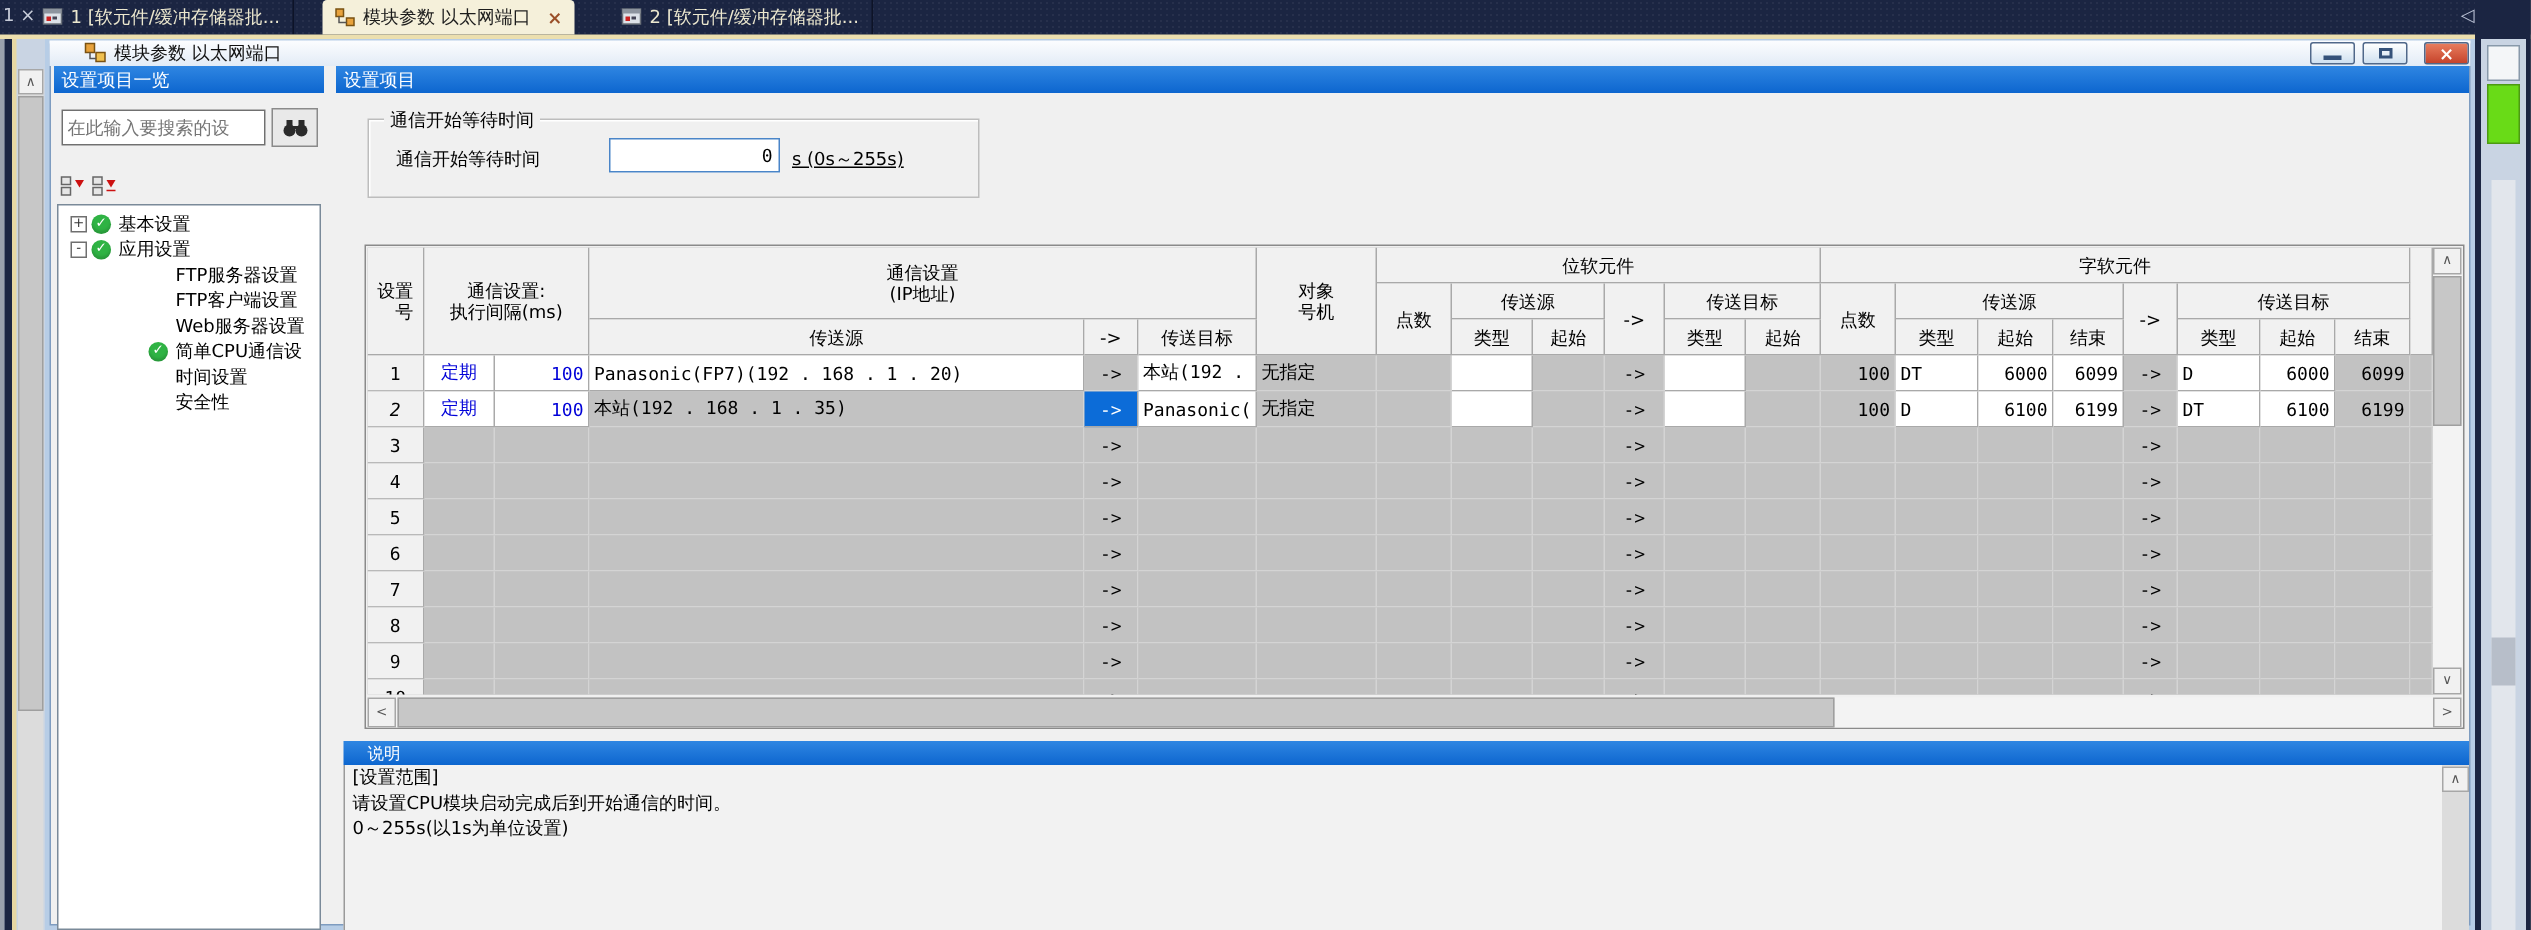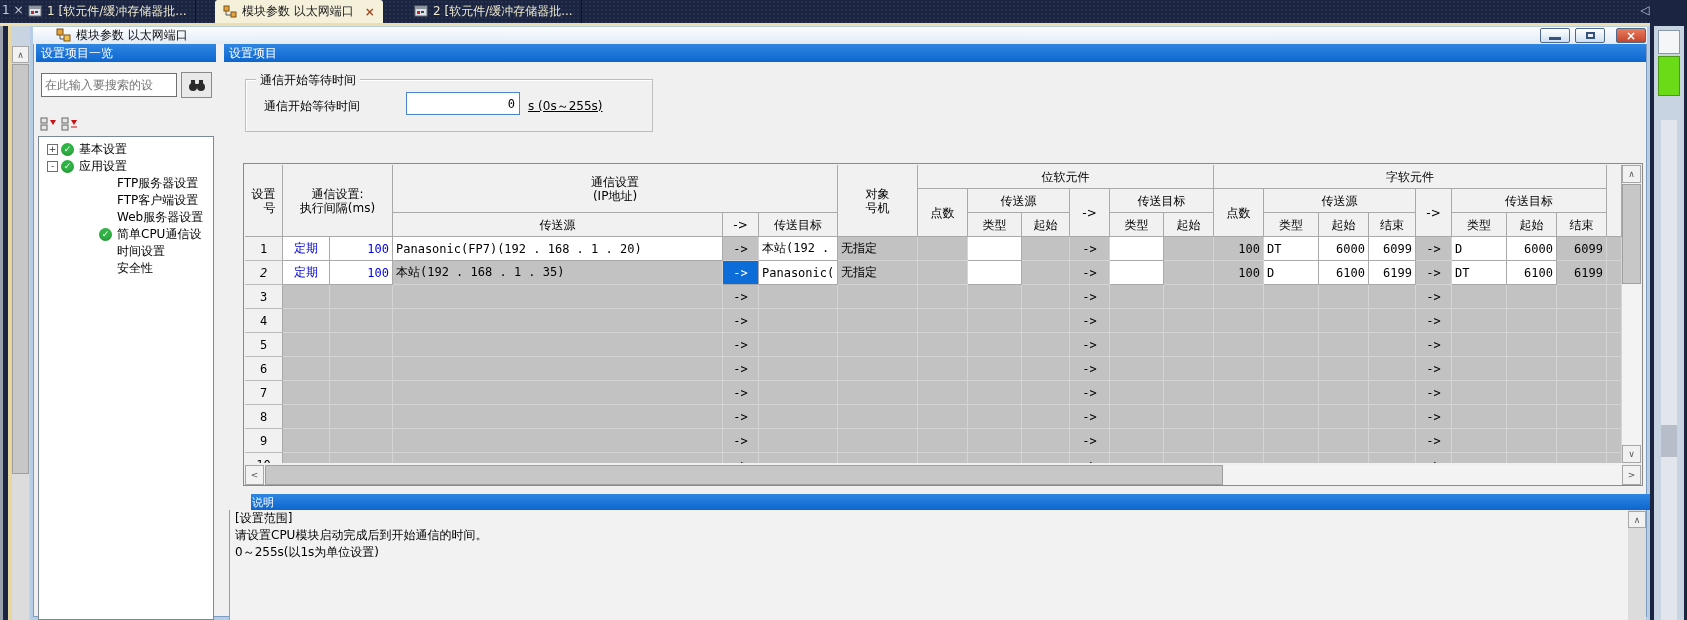--- a/index.html
+++ b/index.html
@@ -75,21 +75,21 @@
   .c.blue{color:#0000d8;}
   .c.sel{background:#0c6cd8;color:#fff;justify-content:center;}
   .c.al-c{justify-content:center;}
   .c.al-r{justify-content:flex-end;}
   .c.ital{font-style:italic;}
   
   #tvscroll{position:absolute;left:1378px;top:1px;width:19px;height:298px;background:#f3f3f3;}
   #thscroll{position:absolute;left:1px;top:301px;width:1396px;height:20px;background:#f3f3f3;}
   
   #deschdr{left:229px;top:494px;width:1417px;height:16px;background:linear-gradient(#2f86e2,#0d66cf);
-     color:#fff;font-size:11px;display:flex;align-items:center;padding-left:1px;box-sizing:border-box;margin-left:22px;}
+     color:#fff;font-size:11px;display:flex;align-items:center;padding-left:16px;box-sizing:border-box;}
   #descbody{left:229px;top:510px;width:1417px;height:110px;background:#f2f2f2;border-left:1px solid #9a9a9a;box-sizing:border-box;}
   #descbody .line{margin-left:5px;line-height:17px;white-space:nowrap;}
   
   #rstrip{left:1650px;top:0;width:37px;height:620px;background:#1b2542;}
   #rpanel{left:4px;top:26px;width:30px;height:594px;background:#c9d4e3;position:absolute;}
   .rwhite{position:absolute;left:4px;top:4px;width:22px;height:24px;background:#f4f6f8;border:1px solid #8899aa;box-sizing:border-box;}
   .rgreen{position:absolute;left:4px;top:30px;width:22px;height:40px;background:#69db17;border:1px solid #4d9a12;box-sizing:border-box;}
   .rtrack{position:absolute;left:7px;top:94px;width:16px;height:500px;background:#e2e6ec;}
   .rthumb{position:absolute;left:7px;top:399px;width:16px;height:32px;background:#b7bec9;}
   svg{display:block;}

